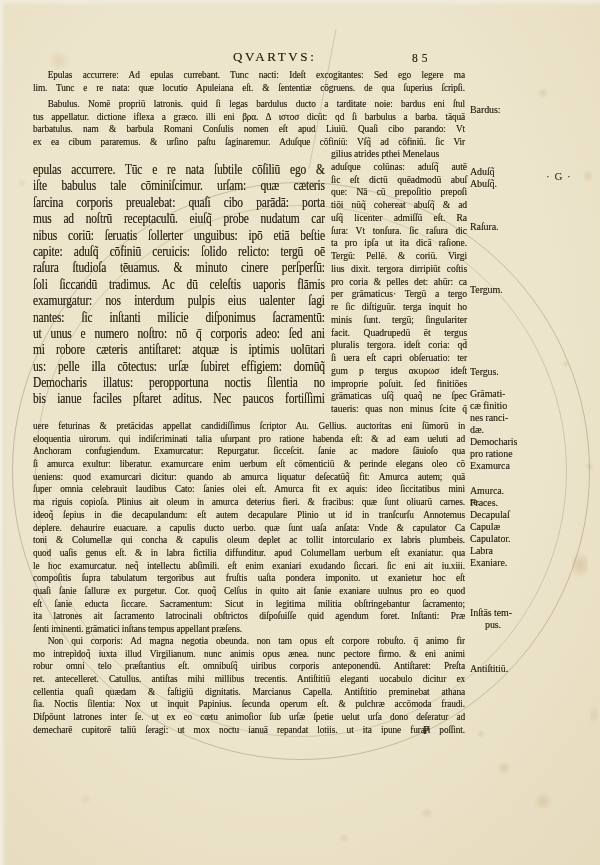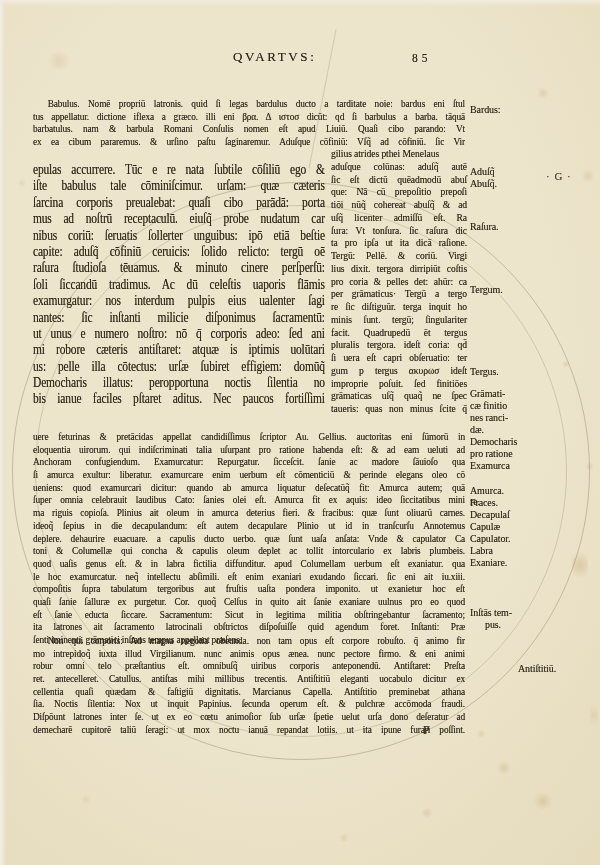--- a/index.html
+++ b/index.html
@@ -46,21 +46,21 @@
     white-space:nowrap;text-align:justify;text-align-last:justify;
     transform:scaleX(var(--sx));transform-origin:0 0;
     width:var(--w);height:var(--lh);line-height:var(--lh);
   }
   .ln.short{text-align-last:left;}
   .ln.ind{padding-left:17px;box-sizing:border-box;}
 
   .fw{--sx:.864;--w:500px;--lh:12.7px;font-size:10.8px;letter-spacing:-0.15px;left:33px;width:500px;}
   #para1{top:68px;}
   #para2{top:97px;}
-  #para3{top:430px;}
+  #para3{top:419px;}
   #para4{top:634px;}
 
   .excerpt{--sx:.846;--w:345px;--lh:16.4px;font-size:13.6px;letter-spacing:-0.2px;
     left:33px;top:162px;width:345px;}
   .commentary{--sx:.872;--w:156px;--lh:12.75px;font-size:11px;letter-spacing:-0.1px;
     left:331px;top:147px;width:156px;}
 
   .margin-notes{position:absolute;left:470px;top:0;width:86px;height:865px;}
   .margin-note{
     position:absolute;left:0;font-size:10px;line-height:11px;white-space:nowrap;
@@ -90,20 +90,25 @@
   <i class="spot" style="left:420px;top:808px;width:14px;height:10px;opacity:.3"></i>
   <i class="spot" style="left:338px;top:834px;width:12px;height:8px;opacity:.25"></i>
   <i class="spot" style="left:80px;top:795px;width:12px;height:9px;opacity:.2"></i>
   <i class="spot" style="left:18px;top:178px;width:8px;height:10px;opacity:.22"></i>
   <i class="spot" style="left:590px;top:700px;width:8px;height:30px;opacity:.2"></i>
 
   <div class="page-title">QVARTVS:</div>
   <div class="page-number">85</div>
   <div class="signature-mark">· G ·</div>
 
+  <div id="para1" class="block fw">
+
+  <div class="ln ind">Epulas accurrere: Ad epulas currebant.   Tunc nacti: Ideſt excogitantes: Sed ego legere ma</div>
+      <div class="ln">lim. Tunc e re nata: quæ locutio Apuleiana eſt. &amp; ſententiæ cōgruens. de qua ſuperius ſcripſi.</div>
+    </div>
 
   <div id="para2" class="block fw">
 
   <div class="ln ind">Babulus. Nomē propriū latronis. quid ſi legas bardulus ducto a tarditate noie: bardus eni ſtul</div>
       <div class="ln">tus appellatur. dictione iflexa a græco. illi eni βρα. Δ ιστοσ dicūt: qd ſi barbulus a barba. tāquā</div>
       <div class="ln">barbatulus. nam &amp; barbula Romani Conſulis nomen eſt apud Liuiū.   Quaſi cibo parando: Vt</div>
       <div class="ln">ex ea cibum pararemus. &amp; urſino paſtu ſaginaremur.   Aduſque cōfiniū: Vſq̃ ad cōfiniū. ſic Vir</div>
     </div>
 
   <div class="block excerpt">
@@ -203,15 +208,15 @@
       <div class="margin-note" style="top: 472px; margin-top: 24px;">re.</div>
       <div class="margin-note" style="top: 485px;">Amurca.</div>
       <div class="margin-note" style="top: 497px;">Fraces.</div>
       <div class="margin-note" style="top: 509px;">Decapulaſ</div>
       <div class="margin-note" style="top: 521px;">Capulæ</div>
       <div class="margin-note" style="top: 533px;">Capulator.</div>
       <div class="margin-note" style="top: 545px;">Labra</div>
       <div class="margin-note" style="top: 557px;">Exaniare.</div>
       <div class="margin-note" style="top: 607px;">Inſtās tem-</div>
       <div class="margin-note" style="top: 619px; margin-left: 15px;">pus.</div>
-      <div class="margin-note" style="top: 663px; margin-left: 48px;">Antiſtitiū.</div>
+      <div class="margin-note" style="top: 663px;">Antiſtitiū.</div>
     </div>
 </div>
 
 </body></html>

